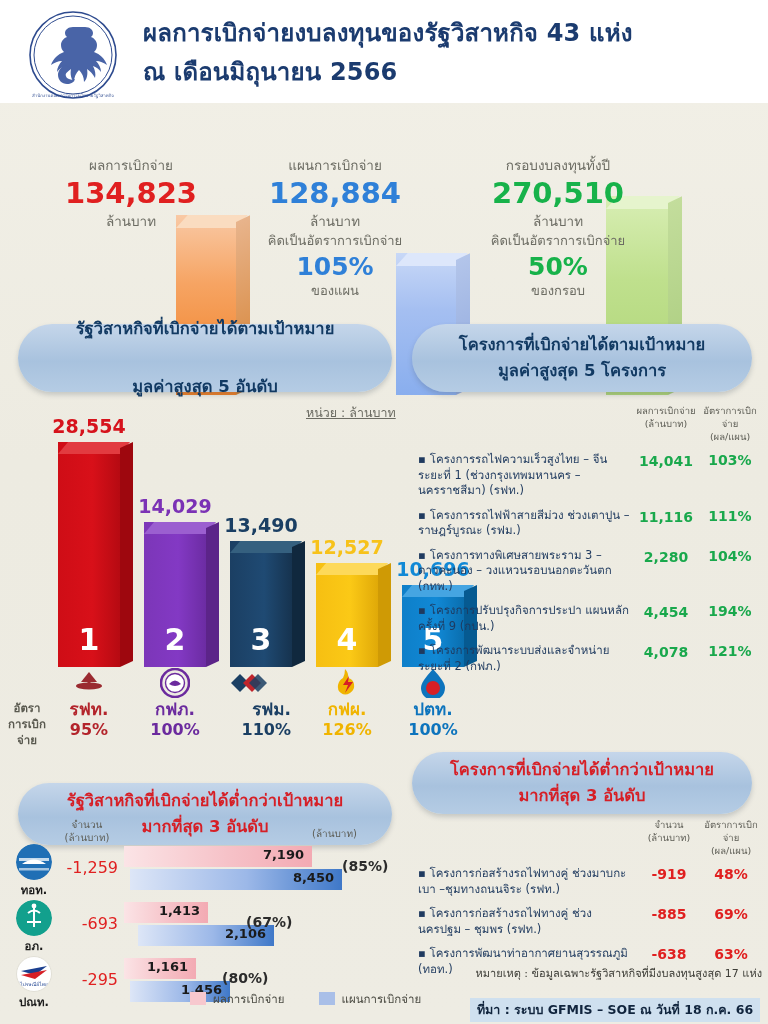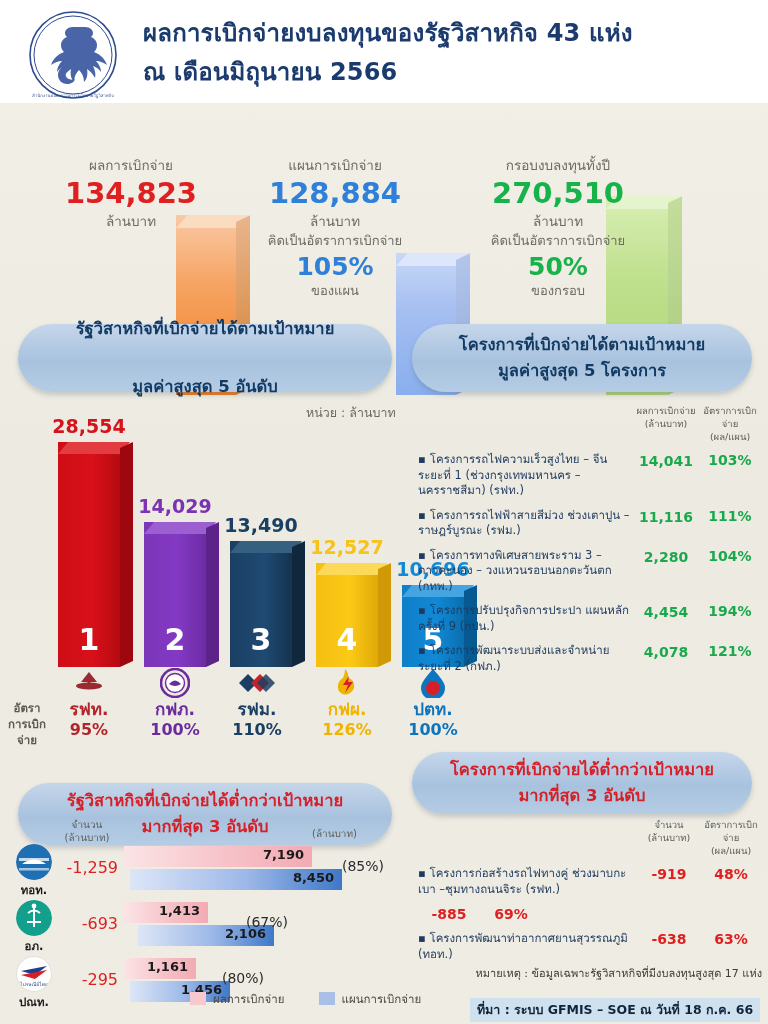--- a/index.html
+++ b/index.html
@@ -69,21 +69,21 @@
   .pill .l1,.pill .l2 { font-size:16.5px; font-weight:bold; line-height:26px; color:#123a63; }
   .pill.red .l1,.pill.red .l2 { color:#d61f26; }
 
   .pill-1 { left:18px;  top:324px; width:374px; height:68px;gap:32px; }
   .pill-2 { left:412px; top:324px; width:340px; height:68px; }
   .pill-3 { left:18px;  top:752px; width:374px; height:62px;margin-top:31px; }
   .pill-4 { left:412px; top:752px; width:340px; height:62px; }
 
   
   .unit-note { position:absolute; font-size:12.5px; color:#6c6c63; }
-  .unit-main { left:306px; top:403px; }
+  .unit-main { left:306px; top:403px;text-decoration:underline; }
 
   .rankchart { position:absolute; left:0; top:400px; width:412px; height:290px; }
   .rbar { position:absolute; bottom:23px; width:62px; }
   .rbar .fc { position:absolute; left:0; bottom:0; width:62px; height:100%; }
   .rbar .tp { position:absolute; left:0; top:0; width:62px; height:12px; transform:skewX(-40deg); transform-origin:bottom left; }
   .rbar .sd { position:absolute; left:62px; top:6px; bottom:0; width:13px; transform:skewY(-25deg); transform-origin:top left; }
   .rbar .val { position:absolute; left:-14px; width:90px; text-align:center; top:-27px;
                font-size:19px; font-weight:bold; }
   .rbar .rank { position:absolute; left:0; width:62px; text-align:center; bottom:10px;
                 font-size:30px; font-weight:bold; color:#ffffff; }
@@ -100,21 +100,21 @@
   .rb5 .fc{background:linear-gradient(90deg,#0e7fc9 0%,#1189d6 55%,#0a6eae 100%);} .rb5 .tp{background:#45a5e2;} .rb5 .sd{background:#065a91;} .rb5 .val{color:#1189d6;}
 
   
   .agencies { position:absolute; left:0; top:667px; width:440px; height:82px; }
   .ag { position:absolute; width:84px; text-align:center; }
   .ag .logo { height:32px; display:flex; align-items:center; justify-content:center; }
   .ag .abbr { font-size:17px; font-weight:bold; line-height:21px; }
   .ag .rate { font-size:16px; font-weight:bold; line-height:20px; }
   .ag1{left:47px;}  .ag1 .abbr,.ag1 .rate{color:#b3242b;}
   .ag2{left:133px;} .ag2 .abbr,.ag2 .rate{color:#6b2a9e;}
-  .ag3{left:215px;} .ag3 .abbr,.ag3 .rate{color:#1b3f63;}
+  .ag3{left:207px;text-align:right;} .ag3 .abbr,.ag3 .rate{color:#1b3f63;}
   .ag4{left:305px;} .ag4 .abbr,.ag4 .rate{color:#f0b400;}
   .ag5{left:391px;} .ag5 .abbr,.ag5 .rate{color:#0d74bd;}
   .axis-lbl { position:absolute; left:4px; top:700px; width:46px; text-align:center;
               font-size:11.5px; color:#59594f; line-height:16px; font-weight:bold; }
 
   
   .ptable { position:absolute; left:418px; top:404px; width:344px; }
   .pt-head { display:flex; justify-content:flex-end; }
   .pt-head .h { width:64px; text-align:center; font-size:9.5px; color:#5d5d55; line-height:13px; }
   .pt-row { display:flex; align-items:flex-start; margin-top:9px; }
@@ -132,21 +132,21 @@
   .llrow .lg { position:absolute; left:12px; top:2px; width:44px; text-align:center; }
   .llrow .lg .cir { width:36px; height:36px; border-radius:50%; margin:0 auto; overflow:hidden; }
   .llrow .lg .nm { font-size:11.5px; font-weight:bold; color:#1c1c1c; margin-top:1px; }
   .llrow .diff { position:absolute; left:60px; top:16px; width:58px; text-align:right;
                  font-size:16px; font-weight:normal; color:#e02020; }
   .llrow .bars { position:absolute; left:124px; top:4px; }
   .bar-h { position:relative; height:21px; margin-bottom:2px; }
   .bar-h .lab { position:absolute; right:8px; top:1px; font-size:13px; font-weight:bold; color:#1a1a1a; }
   .bar-pink { background:linear-gradient(90deg,#fbe4e6 0%,#f6c2c8 55%,#f3aab3 100%); }
   .bar-blue2{ background:linear-gradient(90deg,#dde6f7 0%,#9cb8e8 55%,#3f78c8 100%); }
-  .llrow .pct { position:absolute; top:16px; font-size:14px; font-weight:normal; color:#2b2b2b; }
+  .llrow .pct { position:absolute; top:16px; font-size:14px; font-weight:bold; color:#2b2b2b; }
   .legend { position:absolute; left:190px; top:990px; width:330px; display:flex; gap:34px;
             align-items:center; font-size:11.5px; color:#4a4a42; }
   .legend .sw { width:16px; height:13px; display:inline-block; margin-right:7px; vertical-align:-2px; }
   .sw-pink { background:#f7c8ce; } .sw-blue { background:#a9bfe8; }
 
   
   .lowright { position:absolute; left:418px; top:818px; width:344px; }
   .lr-head { display:flex; justify-content:flex-end; }
   .lr-head .h { width:62px; text-align:center; font-size:9.5px; color:#5d5d55; line-height:13px; }
   .lr-row { display:flex; align-items:flex-start; margin-top:9px; }
@@ -474,20 +474,21 @@
         <div>อัตราการเบิกจ่าย</div>
         <div>(ผล/แผน)</div>
       </div>
     </div>
     <div class="lr-row">
       <div class="lr-name"><span class="bullet">▪</span> <span>โครงการก่อสร้างรถไฟทางคู่ ช่วงมาบกะเบา –ชุมทางถนนจิระ (รฟท.)</span></div>
       <div class="lr-v1">-919</div>
       <div class="lr-v2">48%</div>
     </div>
     <div class="lr-row">
+      <div class="lr-name"><span class="bullet">▪</span> <span>โครงการก่อสร้างรถไฟทางคู่ ช่วงนครปฐม – ชุมพร (รฟท.)</span></div>
       <div class="lr-v1">-885</div>
       <div class="lr-v2">69%</div>
     </div>
     <div class="lr-row">
       <div class="lr-name"><span class="bullet">▪</span> <span>โครงการพัฒนาท่าอากาศยานสุวรรณภูมิ (ทอท.)</span></div>
       <div class="lr-v1">-638</div>
       <div class="lr-v2">63%</div>
     </div>
   </div>
 

